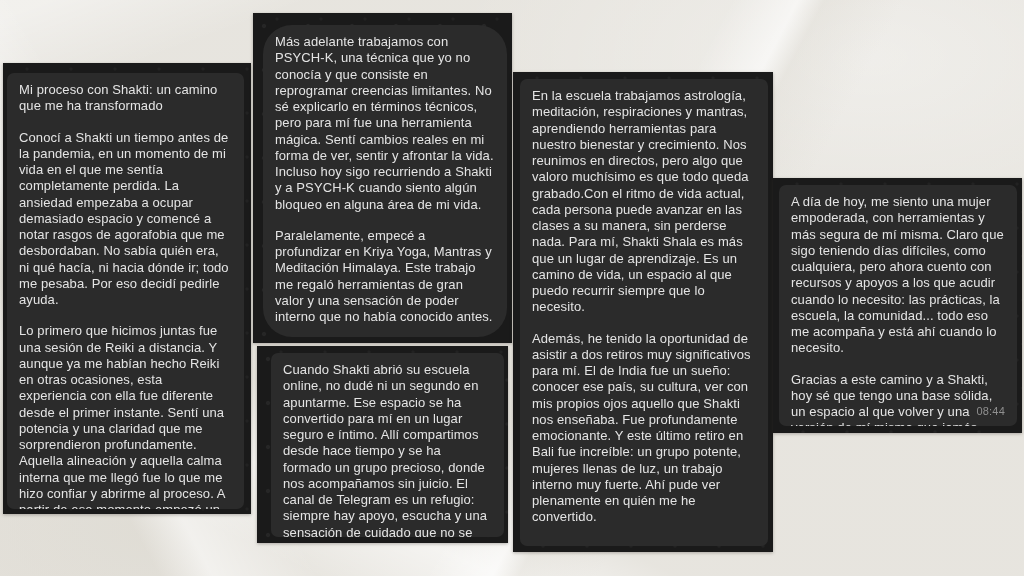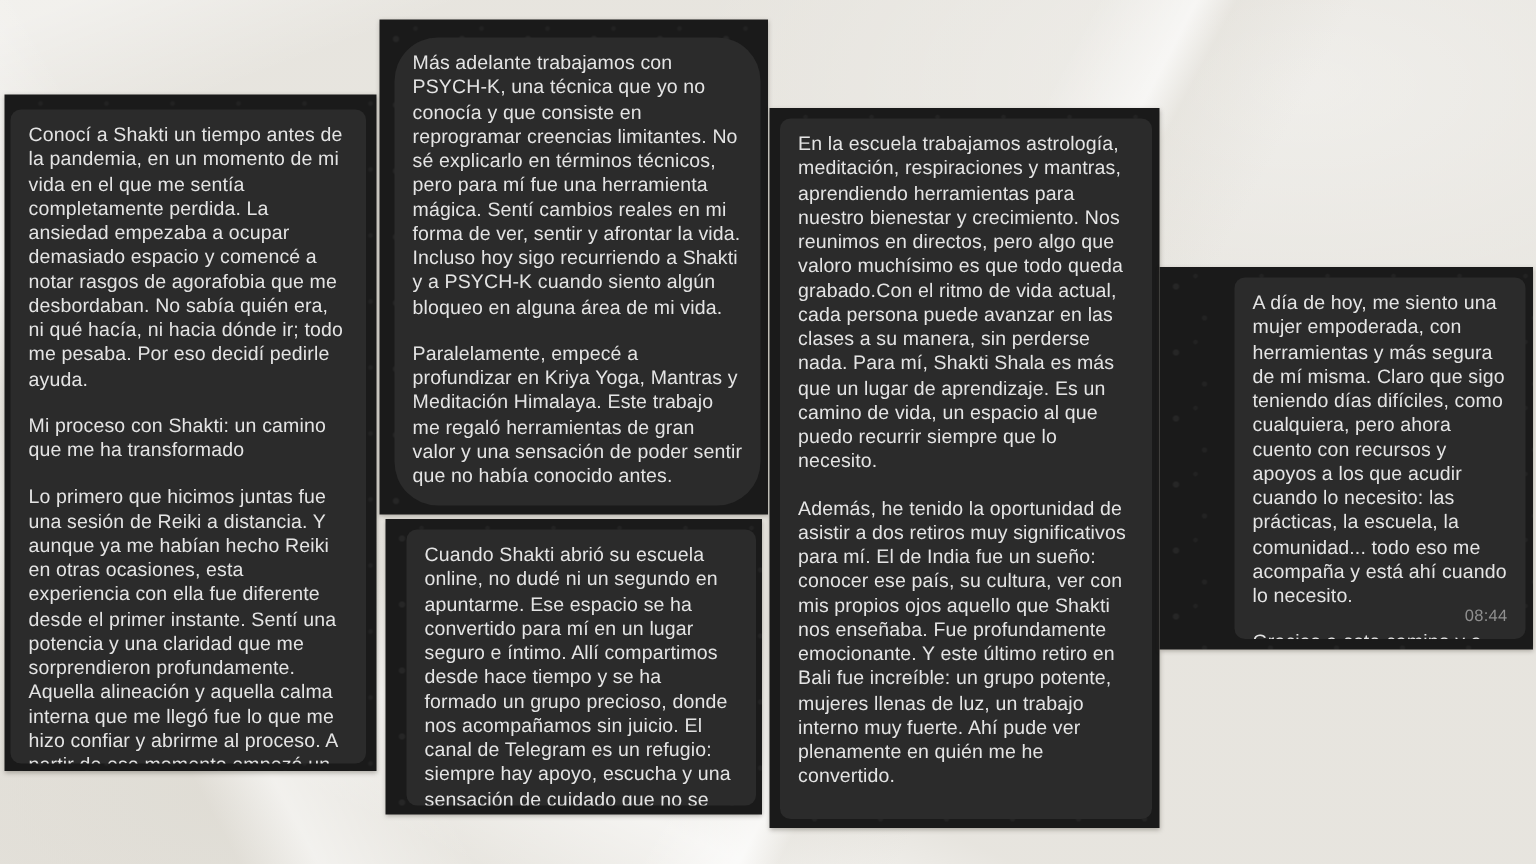--- a/index.html
+++ b/index.html
@@ -67,48 +67,48 @@
   #shot2 { left: 253px; top: 13px;  width: 259px; height: 330px; }
   #shot2 .bubble { left: 10px; top: 12px; right: 5px;  bottom: 6px; border-radius: 29px; }
 
   #shot3 { left: 257px; top: 346px; width: 251px; height: 197px; }
   #shot3 .bubble { left: 14px; top: 7px;  right: 4px;  bottom: 6px; }
 
   #shot4 { left: 513px; top: 72px;  width: 260px; height: 480px; }
   #shot4 .bubble { left: 7px;  top: 7px;  right: 5px;  bottom: 6px; }
 
   #shot5 { left: 773px; top: 178px; width: 249px; height: 255px; }
-  #shot5 .bubble { left: 6px;  top: 7px;  right: 5px;  bottom: 7px; margin-left: 44px; }
+  #shot5 .bubble { left: 6px;  top: 7px;  right: 5px;  bottom: 7px; }
 
   .timestamp {
     position: absolute;
     right: 12px;
     bottom: 7px;
     font-size: 11px;
     color: #8f8f8f;
     letter-spacing: 0.2px;
   }
 </style>
 </head>
 <body>
 
 <div class="paper"></div>
 
 <div id="shot1" class="shot">
   <div class="bubble">
+    <p>Mi proceso con Shakti: un camino que me ha transformado</p>
     <p>Conocí a Shakti un tiempo antes de la pandemia, en un momento de mi vida en el que me sentía completamente perdida. La ansiedad empezaba a ocupar demasiado espacio y comencé a notar rasgos de agorafobia que me desbordaban. No sabía quién era, ni qué hacía, ni hacia dónde ir; todo me pesaba. Por eso decidí pedirle ayuda.</p>
-    <p>Mi proceso con Shakti: un camino que me ha transformado</p>
     <p>Lo primero que hicimos juntas fue una sesión de Reiki a distancia. Y aunque ya me habían hecho Reiki en otras ocasiones, esta experiencia con ella fue diferente desde el primer instante. Sentí una potencia y una claridad que me sorprendieron profundamente. Aquella alineación y aquella calma interna que me llegó fue lo que me hizo confiar y abrirme al proceso. A partir de ese momento empezó un camino de evolución que día a día me ha traído hasta quien soy hoy.</p>
   </div>
 </div>
 
 <div id="shot2" class="shot">
   <div class="bubble">
     <p>Más adelante trabajamos con PSYCH-K, una técnica que yo no conocía y que consiste en reprogramar creencias limitantes. No sé explicarlo en términos técnicos, pero para mí fue una herramienta mágica. Sentí cambios reales en mi forma de ver, sentir y afrontar la vida. Incluso hoy sigo recurriendo a Shakti y a PSYCH-K cuando siento algún bloqueo en alguna área de mi vida.</p>
-    <p>Paralelamente, empecé a profundizar en Kriya Yoga, Mantras y Meditación Himalaya. Este trabajo me regaló herramientas de gran valor y una sensación de poder sentir que no había conocido antes.</p>
+    <p>Paralelamente, empecé a profundizar en Kriya Yoga, Mantras y Meditación Himalaya. Este trabajo me regaló herramientas de gran valor y una sensación de poder interno que no había conocido antes.</p>
   </div>
 </div>
 
 <div id="shot3" class="shot">
   <div class="bubble">
     <p>Cuando Shakti abrió su escuela online, no dudé ni un segundo en apuntarme. Ese espacio se ha convertido para mí en un lugar seguro e íntimo. Allí compartimos desde hace tiempo y se ha formado un grupo precioso, donde nos acompañamos sin juicio. El canal de Telegram es un refugio: siempre hay apoyo, escucha y una sensación de cuidado que no se encuentra en cualquier sitio.</p>
   </div>
 </div>
 
 <div id="shot4" class="shot">

